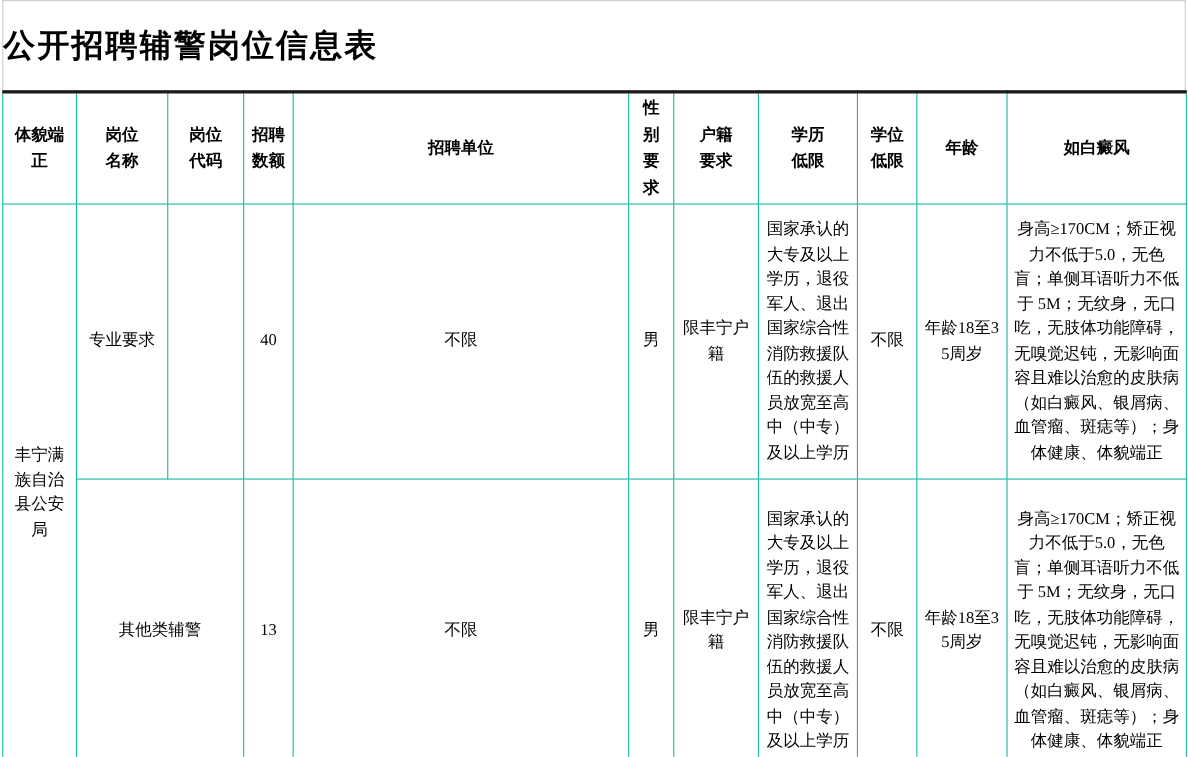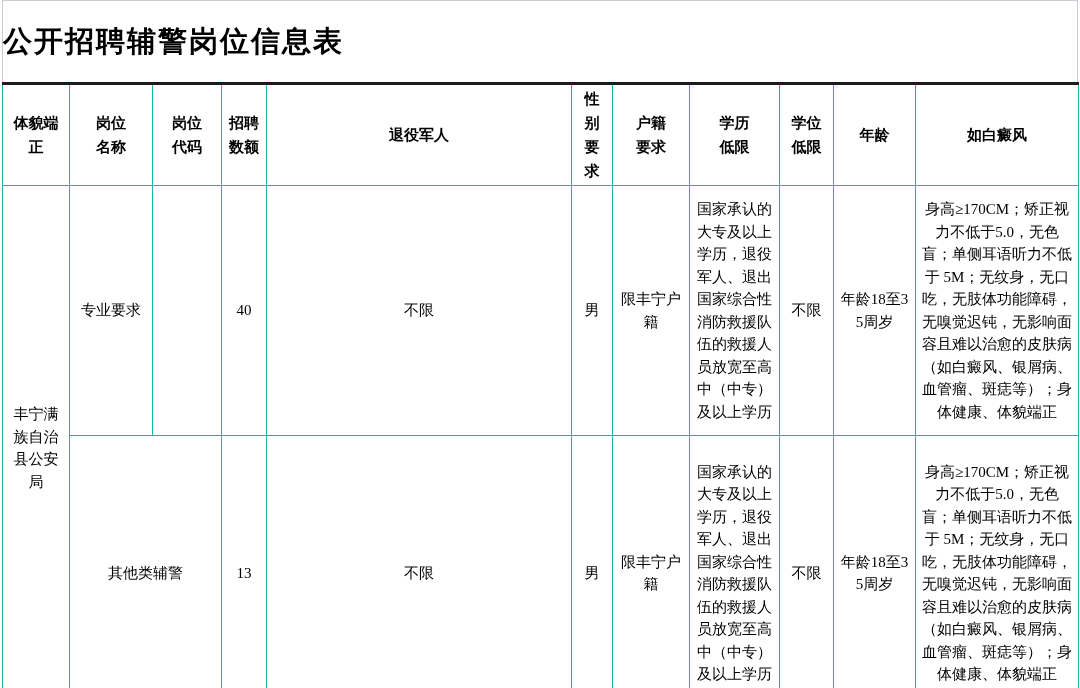--- a/index.html
+++ b/index.html
@@ -97,21 +97,21 @@
     </colgroup>
     <thead>
       <tr>
         <th>体貌端正</th>
         <th>岗位
 名称</th>
         <th>岗位
 代码</th>
         <th>招聘
 数额</th>
-        <th>退役军人</th>
+        <th>招聘单位</th>
         <th>性别
 要求</th>
         <th>户籍
 要求</th>
         <th>学历
 低限</th>
         <th>学位
 低限</th>
         <th>年龄</th>
         <th>如白癜风</th>

